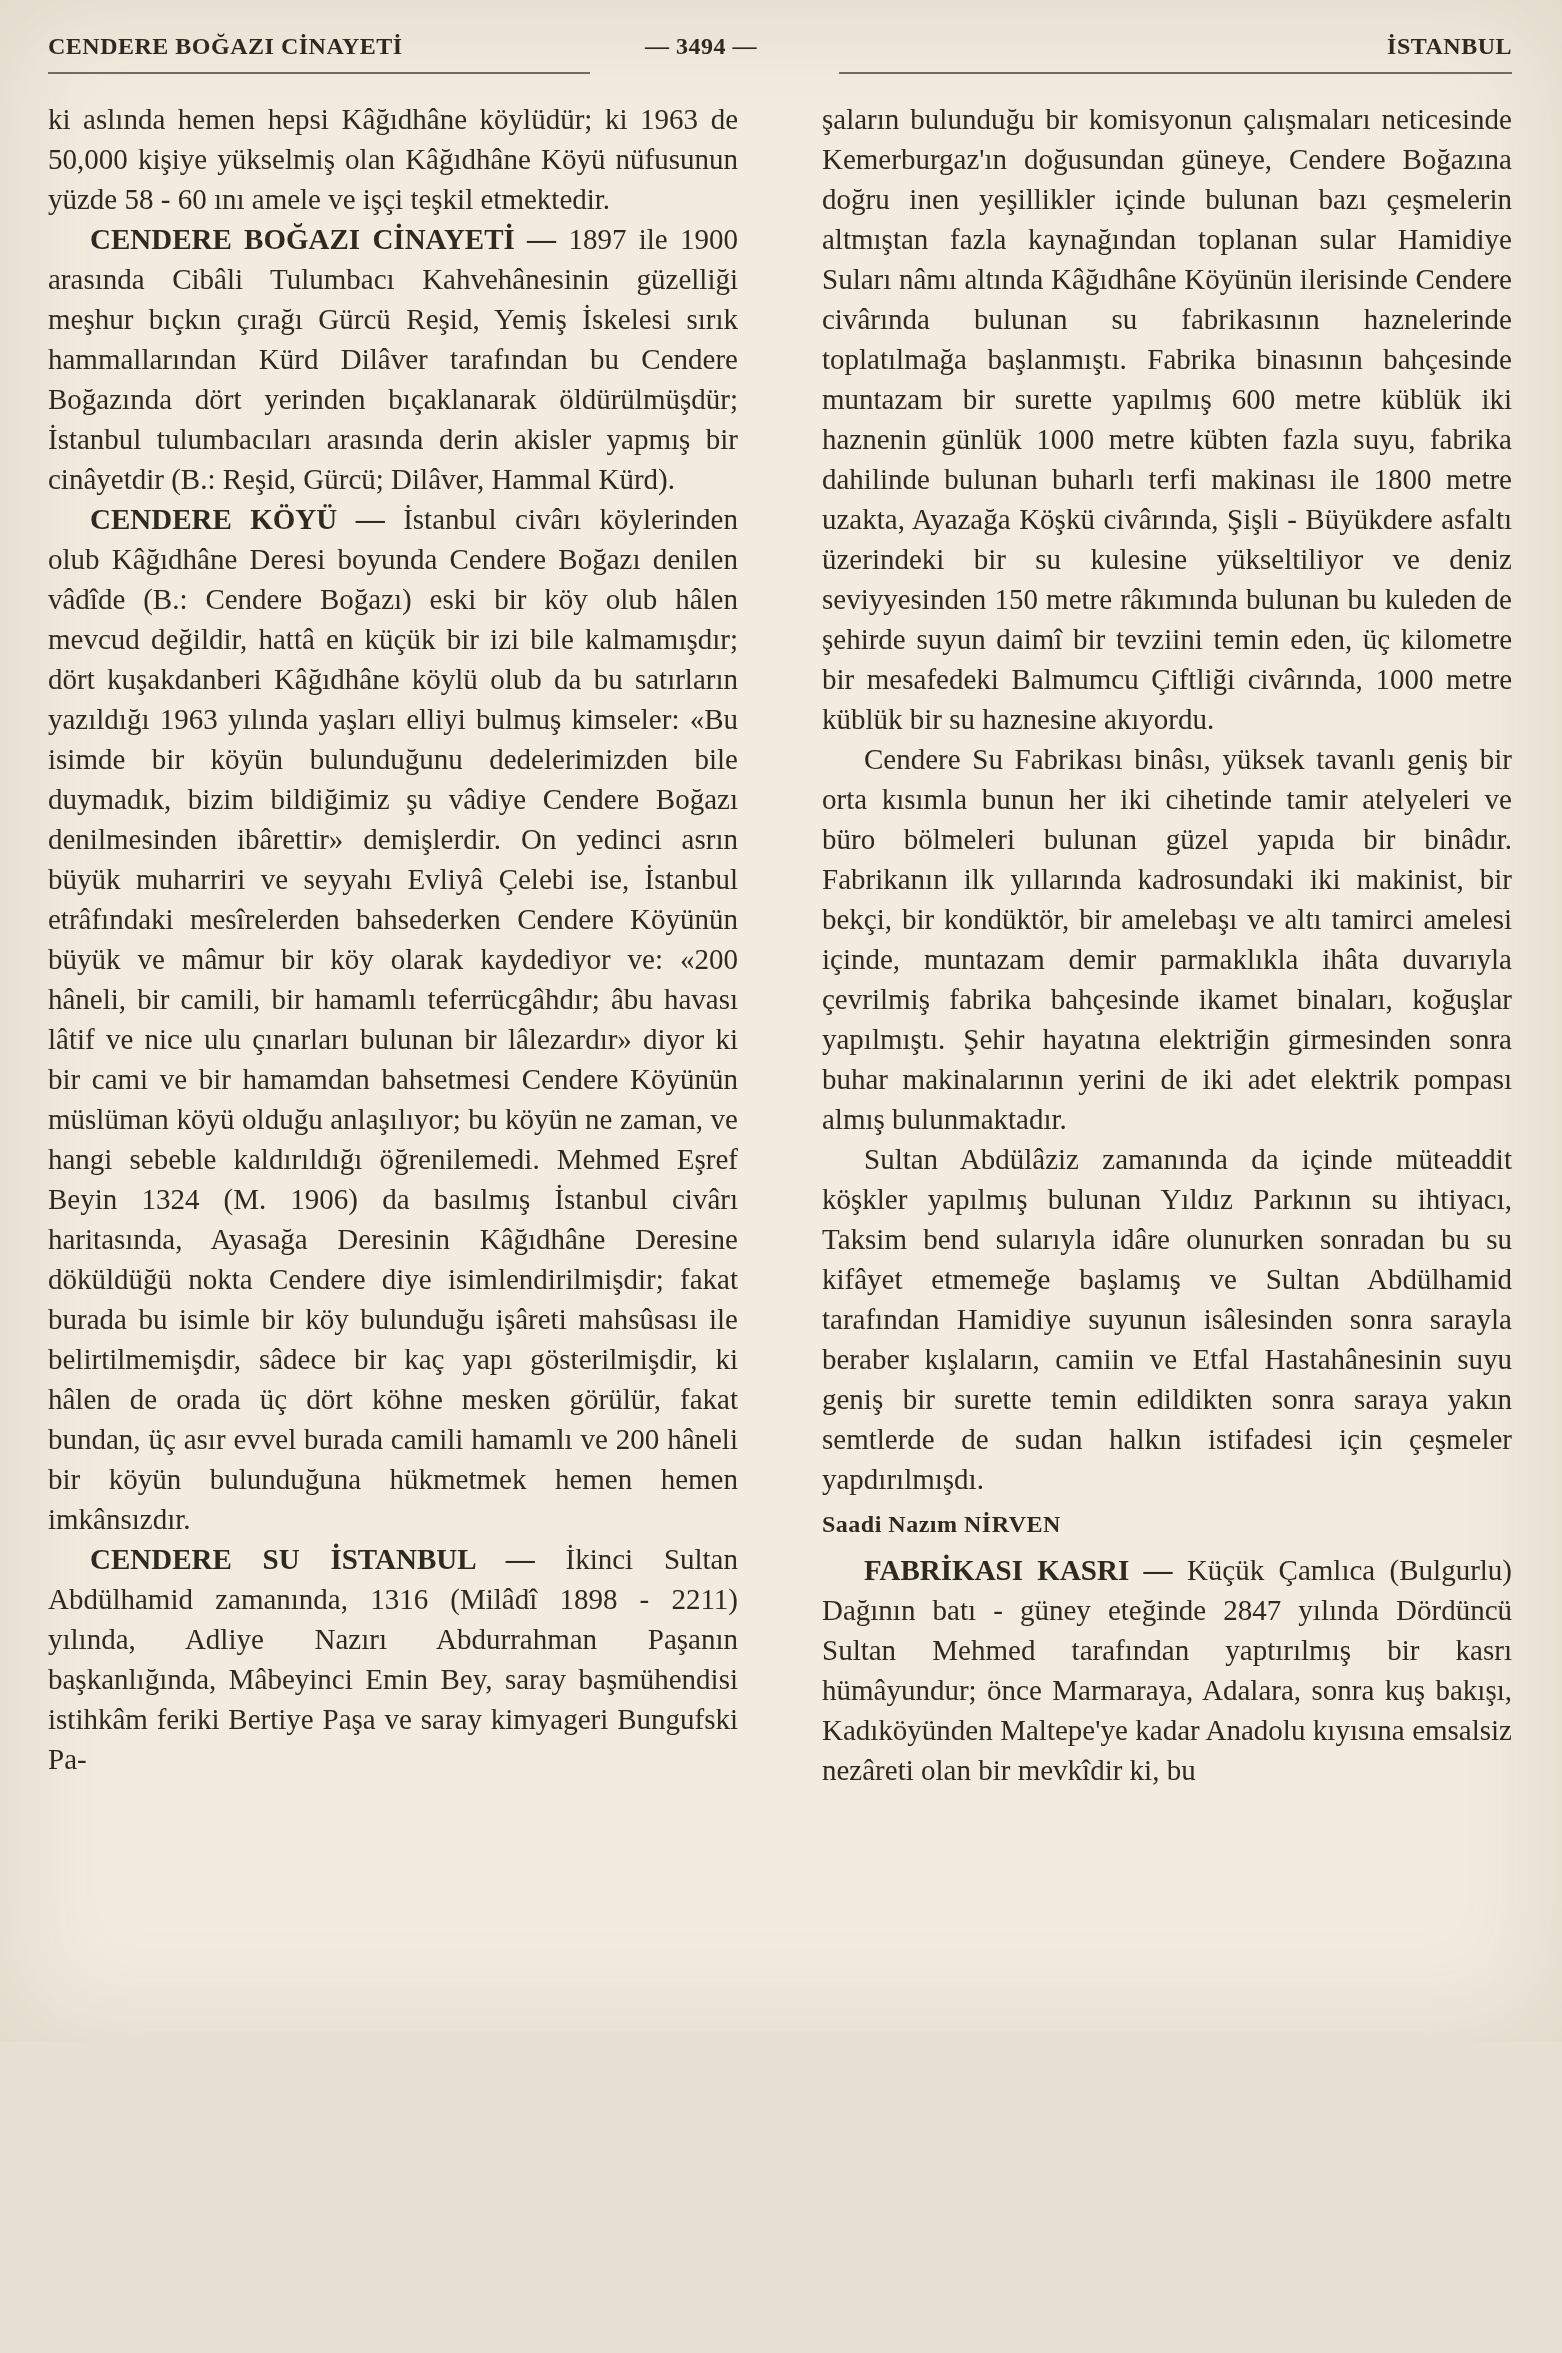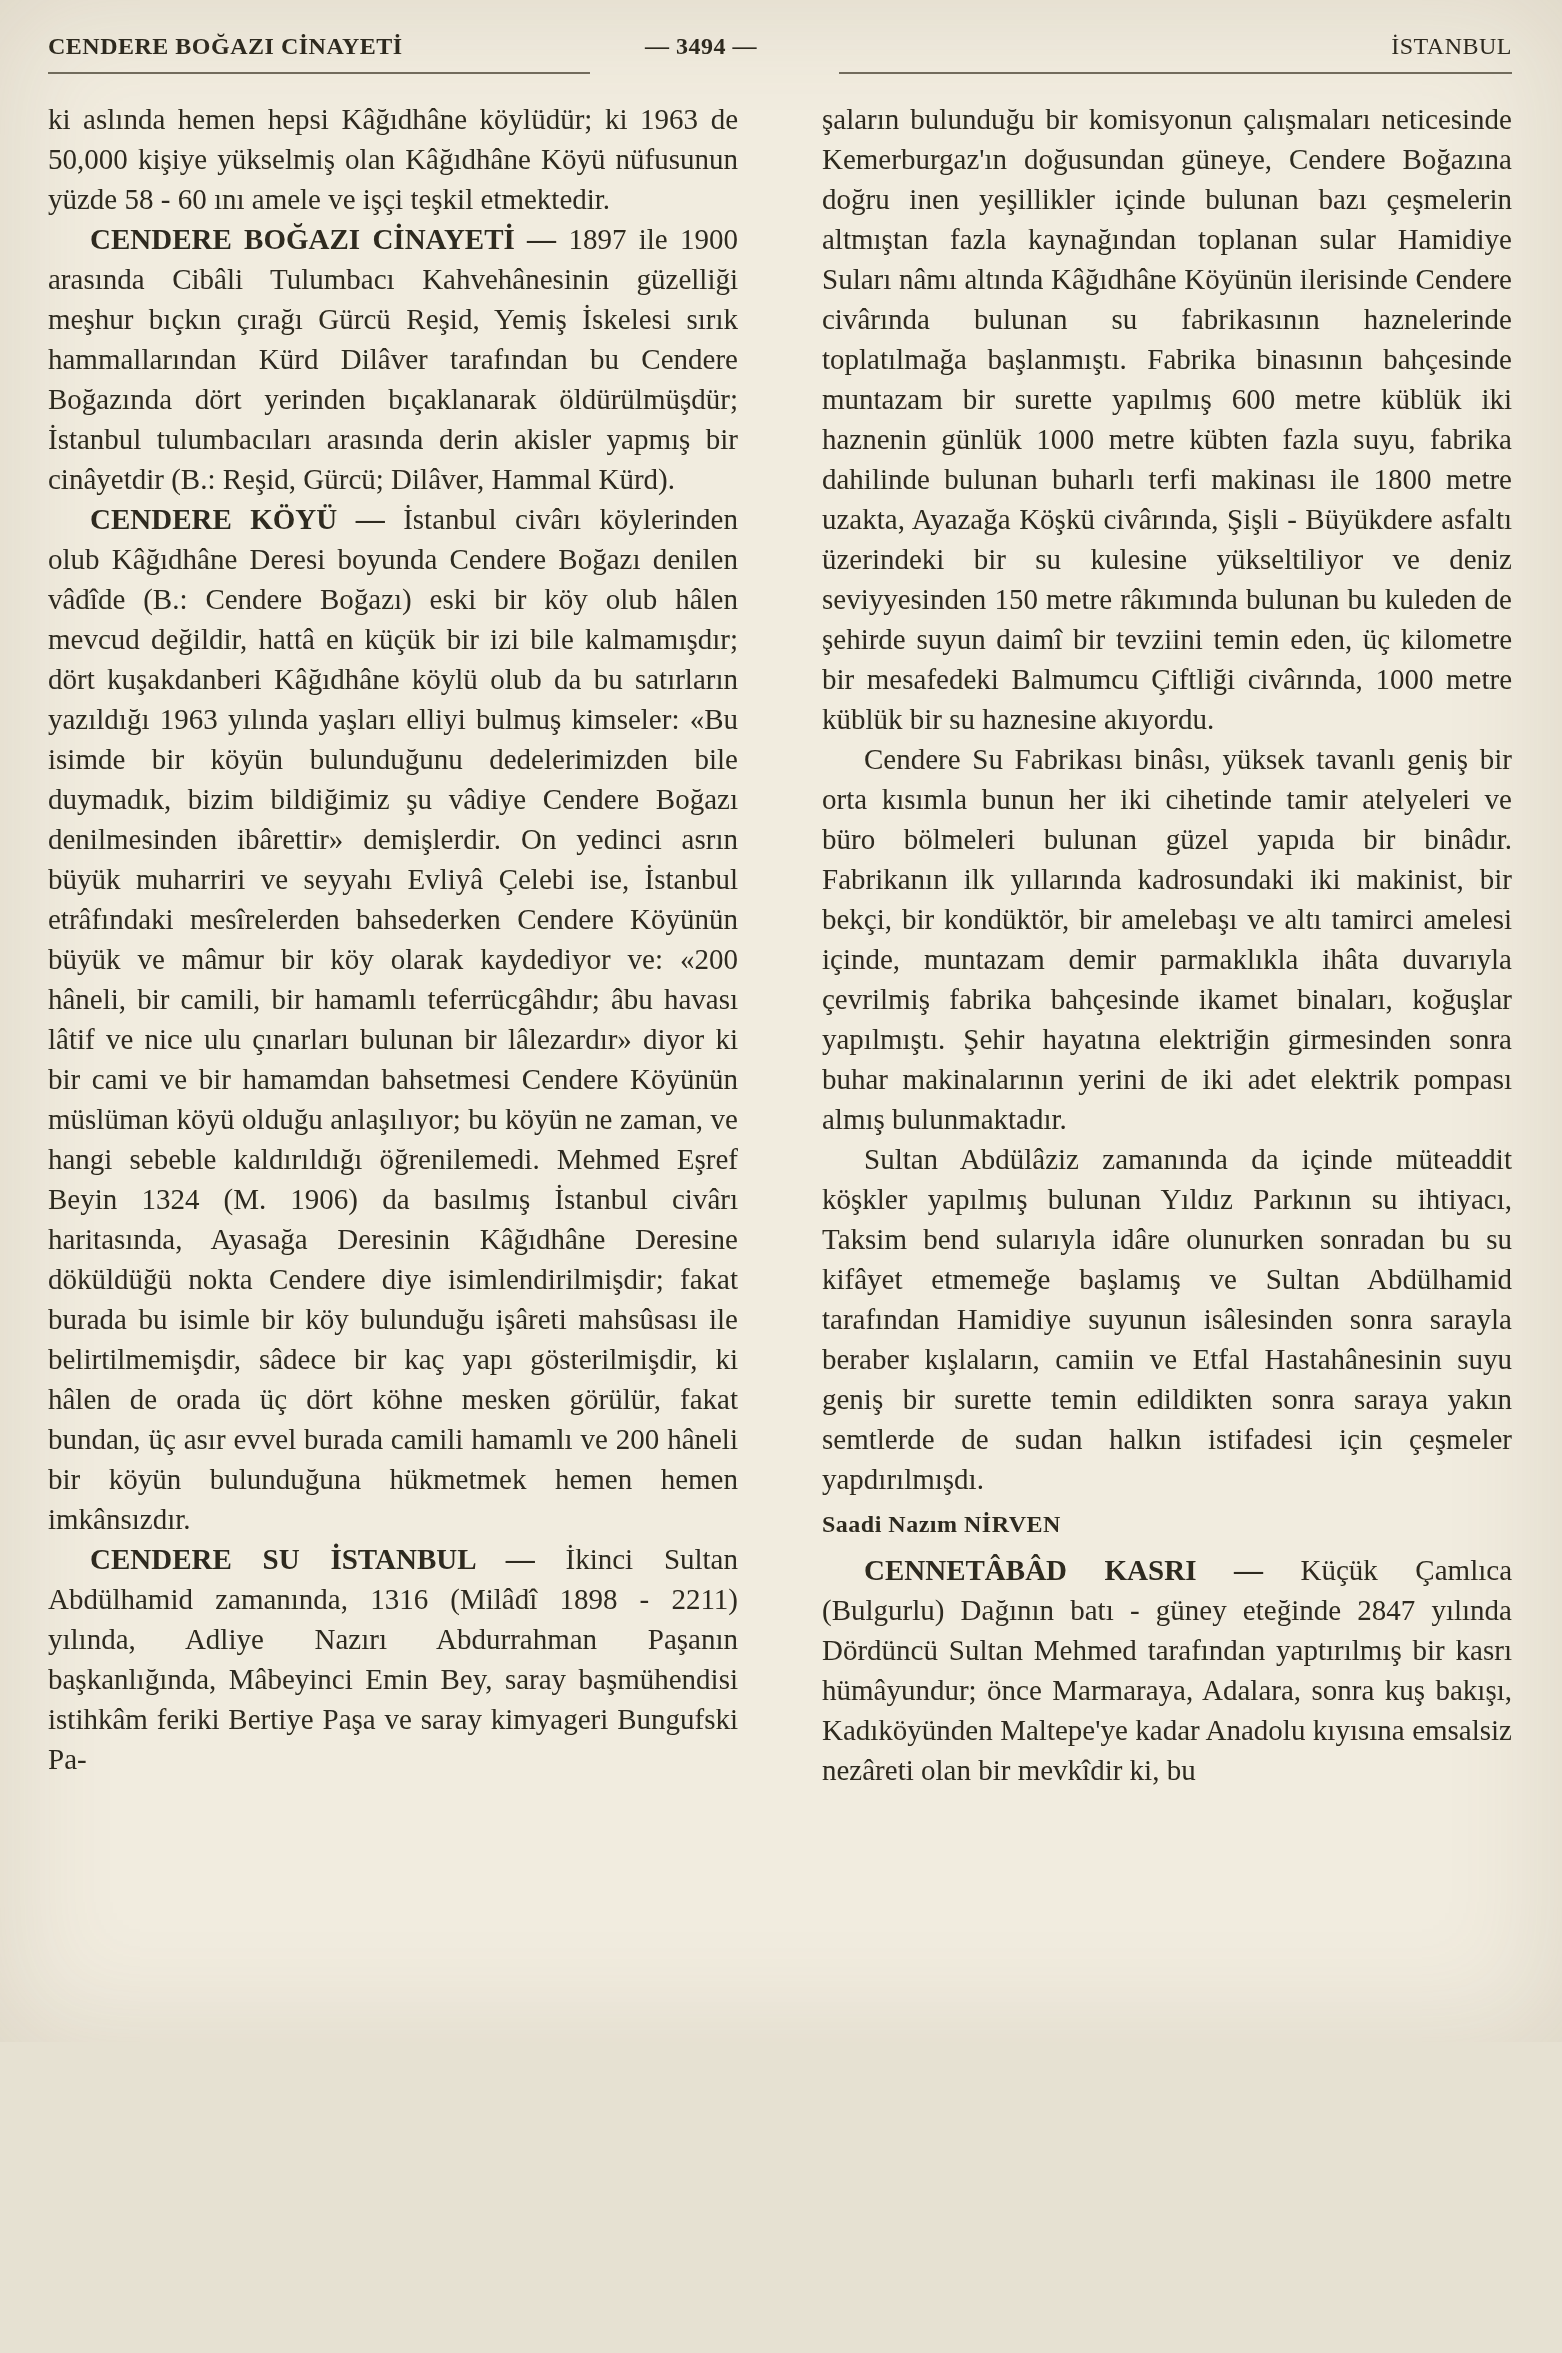--- a/index.html
+++ b/index.html
@@ -23,21 +23,21 @@
   }
   .page-header {
     display: flex;
     align-items: baseline;
     justify-content: space-between;
     font-size: 24px;
     letter-spacing: 0.5px;
   }
   .h-left   { font-weight: 700; flex: 1; text-align: left; }
   .h-center { font-weight: 700; flex: 0 0 auto; transform: translateX(-79px); }
-  .h-right  { font-weight: 400; flex: 1; text-align: right; }
+  .h-right  { font-weight: 700; flex: 1; text-align: right; }
   .header-rule {
     display: flex;
     justify-content: space-between;
     margin-top: 11.7px;
   }
   .header-rule .seg { height: 2.1px; background: #716b5c; }
   .header-rule .seg-left  { width: 37%; }
   .header-rule .seg-right { width: 46%; }
   .columns {
     display: flex;
@@ -92,21 +92,21 @@
       <p class="para"><b class="lead">CENDERE BOĞAZI CİNAYETİ — </b><span>1897 ile 1900 arasında Cibâli Tulumbacı Kahvehânesinin güzelliği meşhur bıçkın çırağı Gürcü Reşid, Yemiş İskelesi sırık hammallarından Kürd Dilâver tarafından bu Cendere Boğazında dört yerinden bıçaklanarak öldürülmüşdür; İstanbul tulumbacıları arasında derin akisler yapmış bir cinâyetdir (B.: Reşid, Gürcü; Dilâver, Hammal Kürd).</span></p>
       <p class="para"><b class="lead">CENDERE KÖYÜ — </b><span>İstanbul civârı köylerinden olub Kâğıdhâne Deresi boyunda Cendere Boğazı denilen vâdîde (B.: Cendere Boğazı) eski bir köy olub hâlen mevcud değildir, hattâ en küçük bir izi bile kalmamışdır; dört kuşakdanberi Kâğıdhâne köylü olub da bu satırların yazıldığı 1963 yılında yaşları elliyi bulmuş kimseler: «Bu isimde bir köyün bulunduğunu dedelerimizden bile duymadık, bizim bildiğimiz şu vâdiye Cendere Boğazı denilmesinden ibârettir» demişlerdir. On yedinci asrın büyük muharriri ve seyyahı Evliyâ Çelebi ise, İstanbul etrâfındaki mesîrelerden bahsederken Cendere Köyünün büyük ve mâmur bir köy olarak kaydediyor ve: «200 hâneli, bir camili, bir hamamlı teferrücgâhdır; âbu havası lâtif ve nice ulu çınarları bulunan bir lâlezardır» diyor ki bir cami ve bir hamamdan bahsetmesi Cendere Köyünün müslüman köyü olduğu anlaşılıyor; bu köyün ne zaman, ve hangi sebeble kaldırıldığı öğrenilemedi. Mehmed Eşref Beyin 1324 (M. 1906) da basılmış İstanbul civârı haritasında, Ayasağa Deresinin Kâğıdhâne Deresine döküldüğü nokta Cendere diye isimlendirilmişdir; fakat burada bu isimle bir köy bulunduğu işâreti mahsûsası ile belirtilmemişdir, sâdece bir kaç yapı gösterilmişdir, ki hâlen de orada üç dört köhne mesken görülür, fakat bundan, üç asır evvel burada camili hamamlı ve 200 hâneli bir köyün bulunduğuna hükmetmek hemen hemen imkânsızdır.</span></p>
       <p class="para"><b class="lead">CENDERE SU İSTANBUL — </b><span>İkinci Sultan Abdülhamid zamanında, 1316 (Milâdî 1898 - 2211) yılında, Adliye Nazırı Abdurrahman Paşanın başkanlığında, Mâbeyinci Emin Bey, saray başmühendisi istihkâm feriki Bertiye Paşa ve saray kimyageri Bungufski Pa-</span></p>
     </section>
 
     <section class="col">
       <p class="para no-indent"><span>şaların bulunduğu bir komisyonun çalışmaları neticesinde Kemerburgaz'ın doğusundan güneye, Cendere Boğazına doğru inen yeşillikler içinde bulunan bazı çeşmelerin altmıştan fazla kaynağından toplanan sular Hamidiye Suları nâmı altında Kâğıdhâne Köyünün ilerisinde Cendere civârında bulunan su fabrikasının haznelerinde toplatılmağa başlanmıştı. Fabrika binasının bahçesinde muntazam bir surette yapılmış 600 metre küblük iki haznenin günlük 1000 metre kübten fazla suyu, fabrika dahilinde bulunan buharlı terfi makinası ile 1800 metre uzakta, Ayazağa Köşkü civârında, Şişli - Büyükdere asfaltı üzerindeki bir su kulesine yükseltiliyor ve deniz seviyyesinden 150 metre râkımında bulunan bu kuleden de şehirde suyun daimî bir tevziini temin eden, üç kilometre bir mesafedeki Balmumcu Çiftliği civârında, 1000 metre küblük bir su haznesine akıyordu.</span></p>
       <p class="para"><span>Cendere Su Fabrikası binâsı, yüksek tavanlı geniş bir orta kısımla bunun her iki cihetinde tamir atelyeleri ve büro bölmeleri bulunan güzel yapıda bir binâdır. Fabrikanın ilk yıllarında kadrosundaki iki makinist, bir bekçi, bir kondüktör, bir amelebaşı ve altı tamirci amelesi içinde, muntazam demir parmaklıkla ihâta duvarıyla çevrilmiş fabrika bahçesinde ikamet binaları, koğuşlar yapılmıştı. Şehir hayatına elektriğin girmesinden sonra buhar makinalarının yerini de iki adet elektrik pompası almış bulunmaktadır.</span></p>
       <p class="para"><span>Sultan Abdülâziz zamanında da içinde müteaddit köşkler yapılmış bulunan Yıldız Parkının su ihtiyacı, Taksim bend sularıyla idâre olunurken sonradan bu su kifâyet etmemeğe başlamış ve Sultan Abdülhamid tarafından Hamidiye suyunun isâlesinden sonra sarayla beraber kışlaların, camiin ve Etfal Hastahânesinin suyu geniş bir surette temin edildikten sonra saraya yakın semtlerde de sudan halkın istifadesi için çeşmeler yapdırılmışdı.</span></p>
       <div class="signature">Saadi Nazım NİRVEN</div>
-      <p class="para"><b class="lead">CENNETÂBÂD KASRI — </b><span>Küçük Çamlıca (Bulgurlu) Dağının batı - güney eteğinde 2847 yılında Dördüncü Sultan Mehmed tarafından yaptırılmış bir kasrı hümâyundur; önce Marmaraya, Adalara, sonra kuş bakışı, Kadıköyünden Maltepe'ye kadar Anadolu kıyısına emsalsiz nezâreti olan bir mevkîdir ki, bu</span></p>
+      <p class="para"><b class="lead">FABRİKASI KASRI — </b><span>Küçük Çamlıca (Bulgurlu) Dağının batı - güney eteğinde 2847 yılında Dördüncü Sultan Mehmed tarafından yaptırılmış bir kasrı hümâyundur; önce Marmaraya, Adalara, sonra kuş bakışı, Kadıköyünden Maltepe'ye kadar Anadolu kıyısına emsalsiz nezâreti olan bir mevkîdir ki, bu</span></p>
     </section>
 
   </main>
 
   <span class="artifact">/</span>
 
 </div>
 
 
 </body></html>

